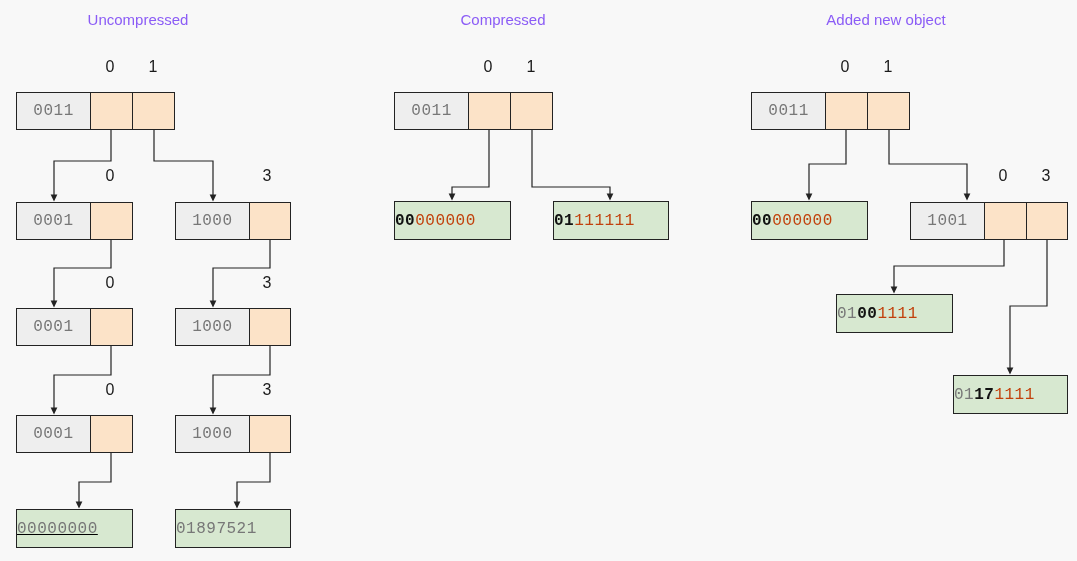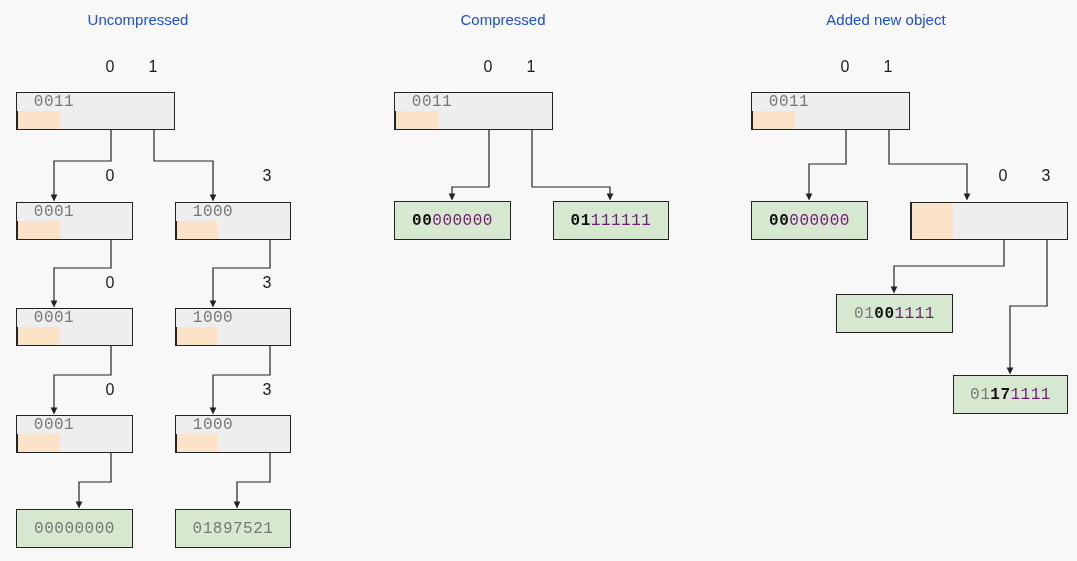--- a/index.html
+++ b/index.html
@@ -24,21 +24,21 @@
     position: absolute;
     left: 0; top: 0;
     width: 1077px;
     height: 561px;
     pointer-events: none;
   }
   .col-title {
     position: absolute;
     font-family: "Liberation Sans", sans-serif;
     font-size: 15px;
-    color: #1d4ed8;
+    color: #8b5cf6;
     text-align: center;
     white-space: nowrap;
     transform: translateX(-50%);
   }
   .edge-label {
     position: absolute;
     font-family: "Liberation Sans", sans-serif;
     font-size: 16px;
     color: #1a1a1a;
     text-align: center;
@@ -51,21 +51,20 @@
     font-size: 16px;
     color: #1a1a1a;
     text-align: center;
     white-space: nowrap;
     transform: translateX(-50%);
   }
   .node {
     position: absolute;
     box-sizing: border-box;
     display: flex;
-    flex-direction: column;
     border: 1.2px solid #232323;
     background: #eeeeee;
   }
   .cell-key {
     box-sizing: border-box;
     background: #eeeeee;
     display: flex;
     align-items: center;
     justify-content: center;
     font-family: "Liberation Mono", monospace;
@@ -78,29 +77,28 @@
     background: #fce3c8;
     border-left: 1.2px solid #232323;
   }
   .leaf {
     position: absolute;
     box-sizing: border-box;
     border: 1.2px solid #232323;
     background: #d7e8d0;
     display: flex;
     align-items: center;
-    justify-content: center;
     font-family: "Liberation Mono", monospace;
     font-size: 16px;
     letter-spacing: 0.5px;
     white-space: pre;
   }
   .seg-plain { color: #777777; }
   .seg-bold  { color: #111111; font-weight: bold; }
-  .seg-faint { color: #701a75; }
+  .seg-faint { color: #c2410c; }
 </style>
 </head>
 <body>
 
 <div id="diagram-root">
 
   <svg class="edges" viewBox="0 0 1077 561" xmlns="http://www.w3.org/2000/svg">
     <defs>
       <marker id="arrowhead" markerWidth="7" markerHeight="7" refX="3" refY="3.2" orient="auto" markerUnits="strokeWidth">
         <path d="M 0 0.4 L 6 3.2 L 0 6 z" fill="#232323"></path>
@@ -181,26 +179,27 @@
         <div class="cell-key" style="width: 74px; height: 100%;">0011</div>
         <div class="cell-ptr" style="width: 42.5px; height: 100%;"></div>
         <div class="cell-ptr" style="width: 42.5px; height: 100%;"></div>
       </div>
       <div class="node" style="left: 751px; top: 92px; width: 159px; height: 38px;">
         <div class="cell-key" style="width: 74px; height: 100%;">0011</div>
         <div class="cell-ptr" style="width: 42.5px; height: 100%;"></div>
         <div class="cell-ptr" style="width: 42.5px; height: 100%;"></div>
       </div>
       <div class="node" style="left: 910px; top: 202px; width: 158px; height: 38px;">
+        <div class="cell-key" style="width: 74px; height: 100%;">1001</div>
         <div class="cell-ptr" style="width: 42px; height: 100%;"></div>
         <div class="cell-ptr" style="width: 42px; height: 100%;"></div>
       </div>
     </div>
   <div id="leaves-layer">
-      <div class="leaf" style="left: 16px; top: 509px; width: 117px; height: 39px;"><span class="seg-plain">00000000</span></div>
+      <div class="leaf" style="left: 16px; top: 509px; width: 117px; height: 39px; text-decoration: underline;"><span class="seg-plain">00000000</span></div>
       <div class="leaf" style="left: 175px; top: 509px; width: 116px; height: 39px;"><span class="seg-plain">01897521</span></div>
       <div class="leaf" style="left: 394px; top: 201px; width: 117px; height: 39px;"><span class="seg-bold">00</span><span class="seg-faint">000000</span></div>
       <div class="leaf" style="left: 553px; top: 201px; width: 116px; height: 39px;"><span class="seg-bold">01</span><span class="seg-faint">111111</span></div>
       <div class="leaf" style="left: 751px; top: 201px; width: 117px; height: 39px;"><span class="seg-bold">00</span><span class="seg-faint">000000</span></div>
       <div class="leaf" style="left: 836px; top: 294px; width: 117px; height: 39px;"><span class="seg-plain">01</span><span class="seg-bold">00</span><span class="seg-faint">1111</span></div>
       <div class="leaf" style="left: 953px; top: 375px; width: 115px; height: 39px;"><span class="seg-plain">01</span><span class="seg-bold">17</span><span class="seg-faint">1111</span></div>
     </div>
 
 </div>
 

